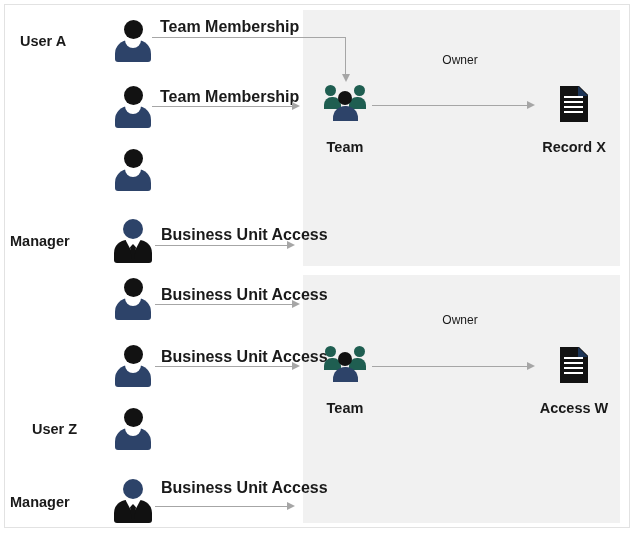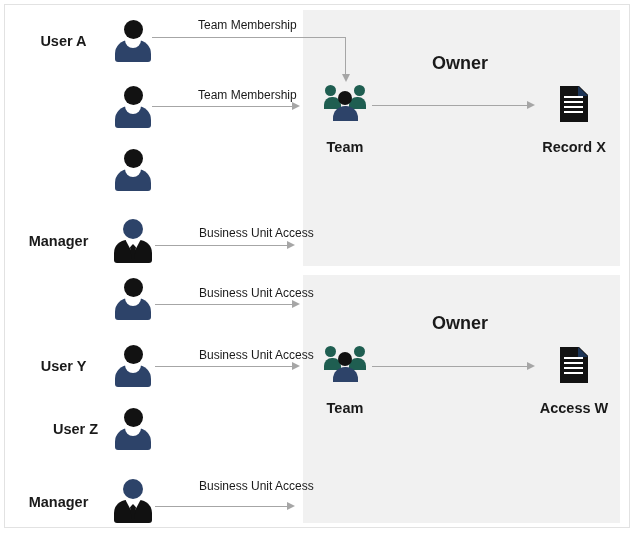--- a/index.html
+++ b/index.html
@@ -47,37 +47,36 @@
   
   .lbl {
     position: absolute;
     color: #1a1a1a;
     white-space: nowrap;
     font-family: "Liberation Sans", sans-serif;
   }
   .actor-label {
     font-size: 14.5px;
     font-weight: bold;
-    text-align: center;
+    text-align: left;
     transform: translateY(-50%);
   }
   .edge-label {
-    font-size: 12px;
-    font-weight: normal;
+    font-size: 16px;
+    font-weight: bold;
     color: #1a1a1a;
-    margin-left: 38px;
   }
   .node-label {
     font-size: 14.5px;
     font-weight: bold;
     transform: translateX(-50%);
   }
   .owner-label {
-    font-size: 18px;
-    font-weight: bold;
+    font-size: 12px;
+    font-weight: normal;
     transform: translateX(-50%);
   }
   
   .arrow-line {
     position: absolute;
     height: 1px;
     background: #a6a6a6;
   }
   .arrow-head {
     position: absolute;
@@ -331,21 +330,20 @@
 
   <div class="person" style="left:114px; top:278px;">
     <div class="head"></div>
     <div class="body"></div>
     <div class="notch"></div>
   </div>
   <div class="lbl edge-label" style="left:161px; top:286px;">Business Unit Access</div>
   <div class="arrow-line" style="left:155px; top:304px; width:137px;"></div>
   <div class="arrow-head" style="left:292px; top:304px;"></div>
 
-  <div class="lbl actor-label" style="left:20px; top:366px; width:87px;">User Y</div>
   <div class="person" style="left:114px; top:345px;">
     <div class="head"></div>
     <div class="body"></div>
     <div class="notch"></div>
   </div>
   <div class="lbl edge-label" style="left:161px; top:348px;">Business Unit Access</div>
   <div class="arrow-line" style="left:155px; top:366px; width:137px;"></div>
   <div class="arrow-head" style="left:292px; top:366px;"></div>
 
   <div class="lbl actor-label" style="left:32px; top:429px; width:87px;">User Z</div>

